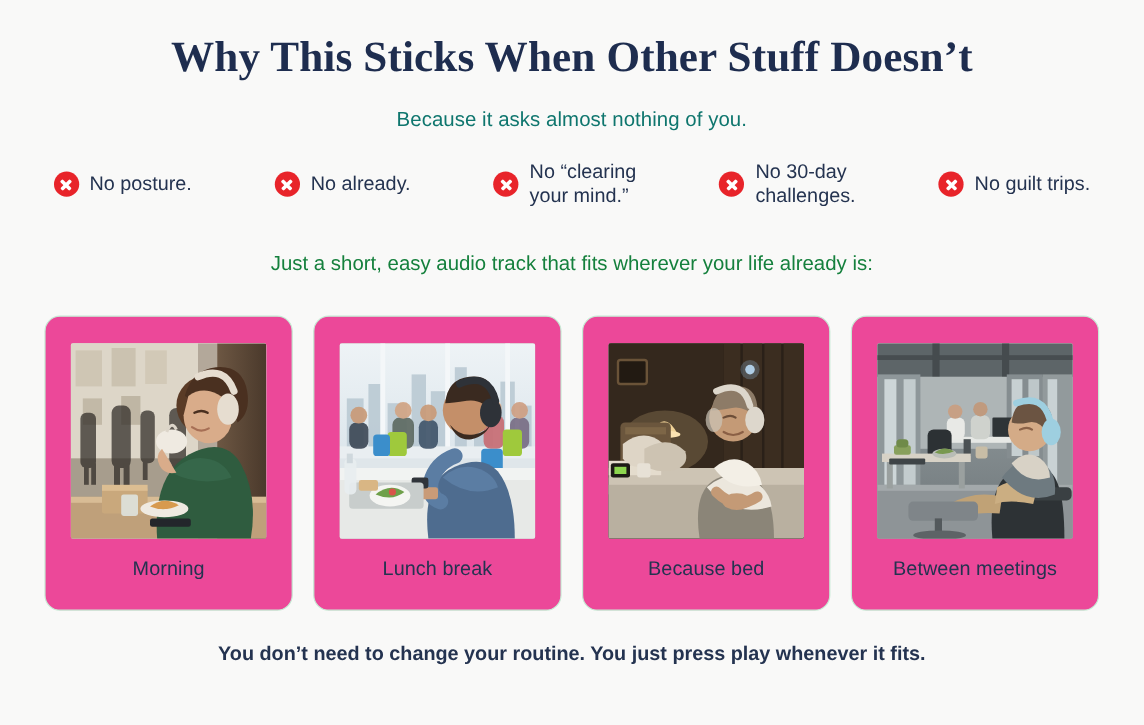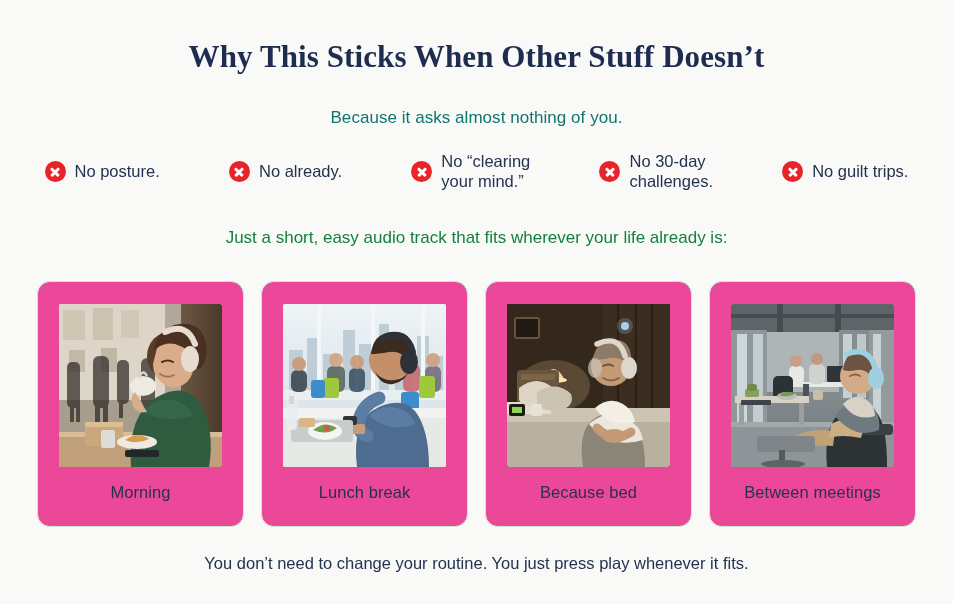--- a/index.html
+++ b/index.html
@@ -22,27 +22,27 @@
     display: flex;
     flex-direction: column;
     align-items: center;
     box-sizing: border-box;
     padding-top: 26px;
   }
 
   
   .headline {
     font-family: "Liberation Serif", serif;
-    font-size: 31px;
+    font-size: 36px;
     font-weight: 700;
     color: #1e2d4f;
     letter-spacing: 0.1px;
     line-height: 1.2;
     text-align: center;
-    margin: 12px;
+    margin: 0;
   }
 
   .subhead {
     font-size: 17px;
     color: #0f766e;
     text-align: center;
     margin: 0;
     padding-top: 21px;
     letter-spacing: 0.05px;
   }
@@ -145,20 +145,21 @@
     letter-spacing: 0.05px;
   }
 
   
   .footer-note {
     font-size: 16.5px;
     color: #243350;
     text-align: center;
     margin: 0;
     padding-top: 27px;
+    font-weight: bold;
   }
 </style>
 </head>
 <body>
 
 <div class="page">
 
   <h1 class="headline">Why This Sticks When Other Stuff Doesn’t</h1>
 
   <p class="subhead">Because it asks almost nothing of you.</p>

